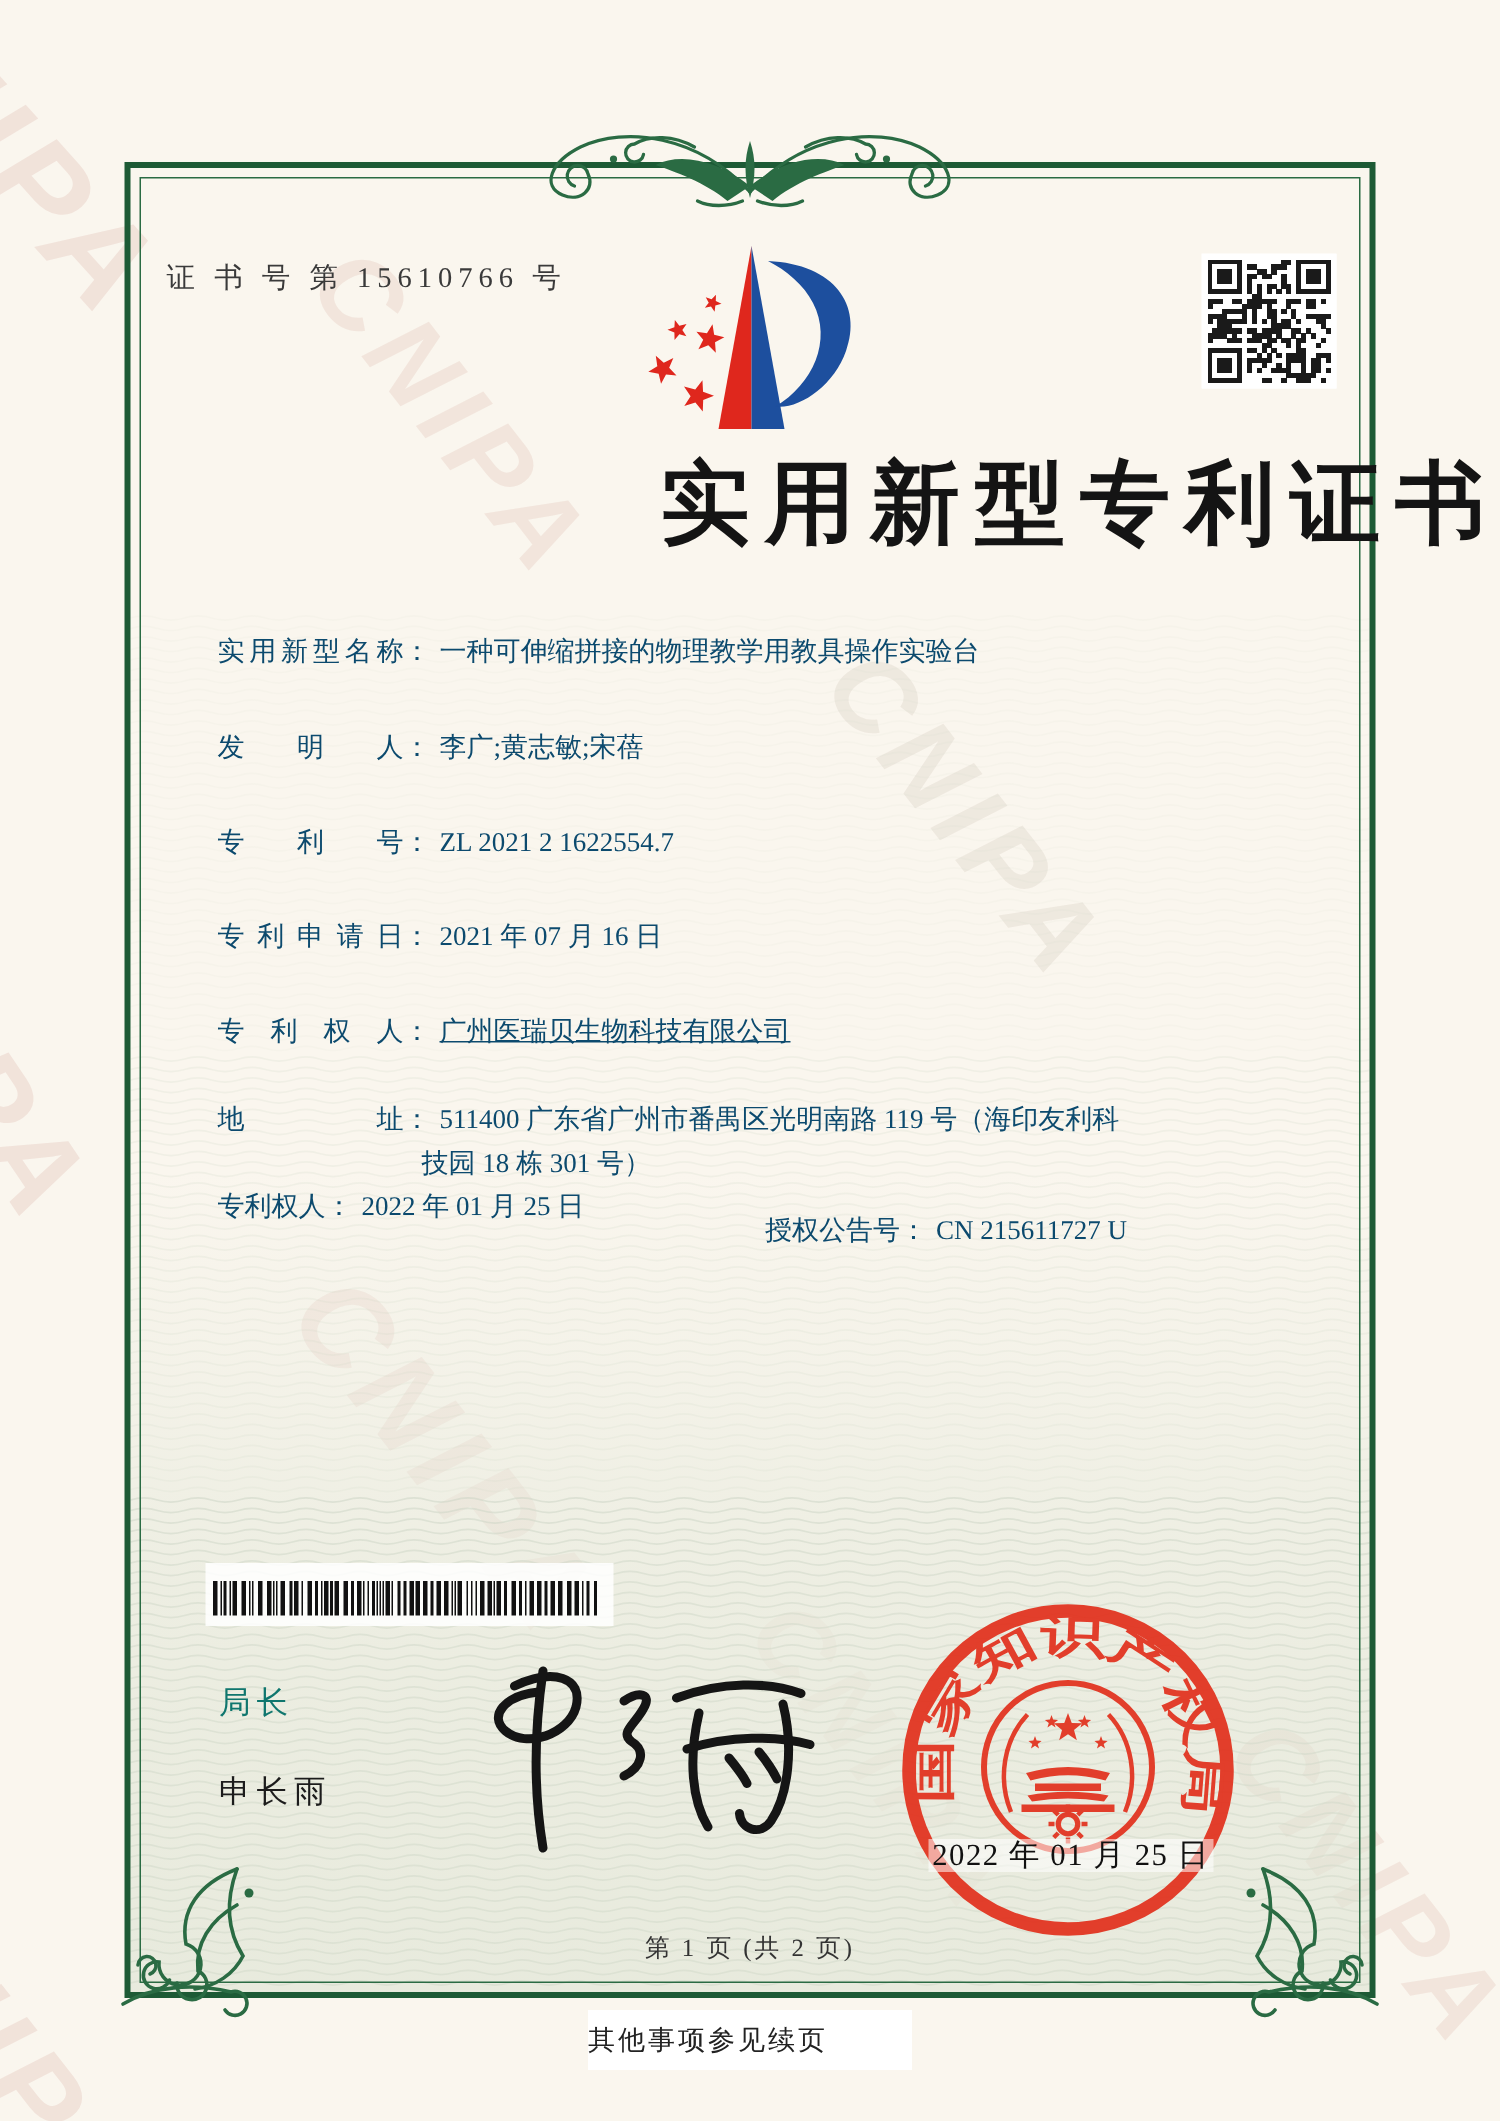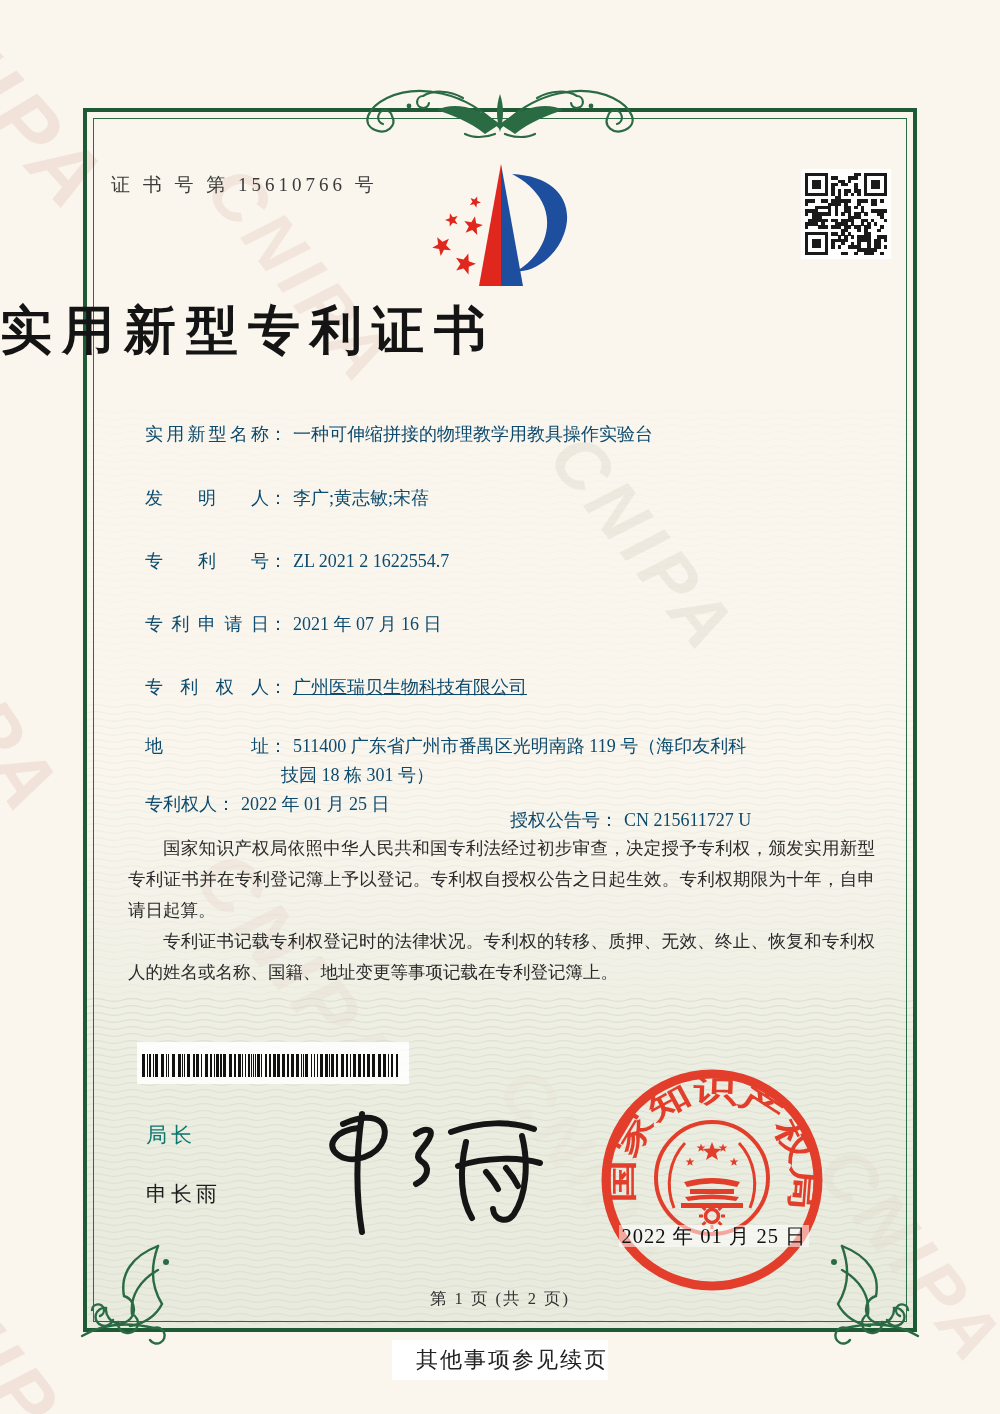--- a/index.html
+++ b/index.html
@@ -10,42 +10,42 @@
   .frame-outer{left:83px;top:108px;width:834px;height:1224px;border:4px solid #1d5a35;box-sizing:border-box;}
   .frame-inner{left:93px;top:118px;width:814px;height:1204px;border:1.5px solid #2a6b43;box-sizing:border-box;}
   .frame-tint{left:87px;top:112px;width:826px;height:1216px;
         background:linear-gradient(180deg,rgba(240,240,228,0) 55%,rgba(226,231,216,.55) 78%,rgba(222,228,212,.65) 100%);}
   
   .wm{position:absolute;font-family:"Liberation Sans","DejaVu Sans",sans-serif;font-weight:700;font-style:italic;
       letter-spacing:7px;transform-origin:0 0;pointer-events:none;white-space:nowrap;}
   
   .certno{left:111px;top:172px;font-size:19px;letter-spacing:4px;color:#3a3a3a;}
   .qr-wrap{left:801px;top:169px;width:90px;height:90px;background:#fff;padding:0;}
-  .title{left:0;top:296px;width:1000px;text-align:left;font-size:52px;font-weight:600;
+  .title{left:0;top:296px;width:1000px;text-align:right;font-size:60px;font-weight:600;
          letter-spacing:10px;color:#141414;}
   
   .field{left:145px;font-size:18px;color:#0c4a6e;white-space:nowrap;}
   .flabel{display:inline-block;width:124px;text-align:justify;text-align-last:justify;letter-spacing:0;}
   .fcolon{display:inline-block;margin-right:6px;}
   .grant2{left:510px;margin-top:16px;}
   
   .paras{left:128px;top:833px;width:747px;}
   .paras p{margin:0;font-size:17.5px;line-height:31px;text-indent:2em;text-align:justify;color:#2a2a2a;}
   
   .bar-wrap{left:137px;top:1042px;width:272px;height:42px;background:rgba(255,255,255,.85);}
   
   .sig-title{left:146px;top:1121px;font-size:21px;letter-spacing:4px;color:#0f766e;}
   .sig-name{left:146px;top:1180px;font-size:21px;letter-spacing:4px;color:#1c1c1c;}
   
   .seal-date{left:594px;top:1222px;width:240px;text-align:center;font-size:20.5px;letter-spacing:1px;color:#111;}
   .seal-date span{background:rgba(255,255,255,.55);padding:0 2px;}
   
   .page-no{left:0;top:1288px;width:1000px;text-align:center;font-size:16.5px;letter-spacing:2px;color:#333;}
-  .note-box{left:392px;top:1340px;width:216px;height:40px;background:#fff;text-align:right;line-height:40px;
-            font-size:22px;letter-spacing:2px;color:#222;}
+  .note-box{left:392px;top:1340px;width:216px;height:40px;background:#fff;text-align:left;line-height:40px;
+            font-size:18px;letter-spacing:2px;color:#222;}
   svg{display:block;}
 </style>
 </head>
 <body>
 
 <div class="page">
 
   <div class="abs" id="wm-layer" style="left:0;top:0;width:1000px;height:1414px;">
       <div class="wm" style="left: -70px; top: -55px; font-size: 86px; color: rgba(221, 181, 171, 0.3); transform: rotate(48deg);">CNIPA</div>
       <div class="wm" style="left: 255px; top: 150px; font-size: 72px; color: rgba(221, 181, 171, 0.26); transform: rotate(52deg);">CNIPA</div>
@@ -489,24 +489,20 @@
   </div>
   <div class="abs field" style="top:763px;left:281px;">技园 18 栋 301 号）</div>
 
   <div class="abs field" style="top:792px;">
     <span>专利权人</span><span class="fcolon">：</span><span>2022 年 01 月 25 日</span>
   </div>
   <div class="abs field grant2" style="top:792px;">
     <span>授权公告号</span><span class="fcolon">：</span><span>CN 215611727 U</span>
   </div>
 
-  <div class="abs paras">
-    <p>国家知识产权局依照中华人民共和国专利法经过初步审查，决定授予专利权，颁发实用新型专利证书并在专利登记簿上予以登记。专利权自授权公告之日起生效。专利权期限为十年，自申请日起算。</p>
-    <p>专利证书记载专利权登记时的法律状况。专利权的转移、质押、无效、终止、恢复和专利权人的姓名或名称、国籍、地址变更等事项记载在专利登记簿上。</p>
-  </div>
 
   <div class="abs bar-wrap">
     <svg id="barcode" width="272" height="42" viewBox="0 0 272 42">
         <rect x="5" y="12" width="3" height="23" fill="#111"></rect>
         <rect x="10" y="12" width="1" height="23" fill="#111"></rect>
         <rect x="12" y="12" width="2" height="23" fill="#111"></rect>
         <rect x="16" y="12" width="1" height="23" fill="#111"></rect>
         <rect x="18" y="12" width="3" height="23" fill="#111"></rect>
         <rect x="24" y="12" width="3" height="23" fill="#111"></rect>
         <rect x="29" y="12" width="1" height="23" fill="#111"></rect>

